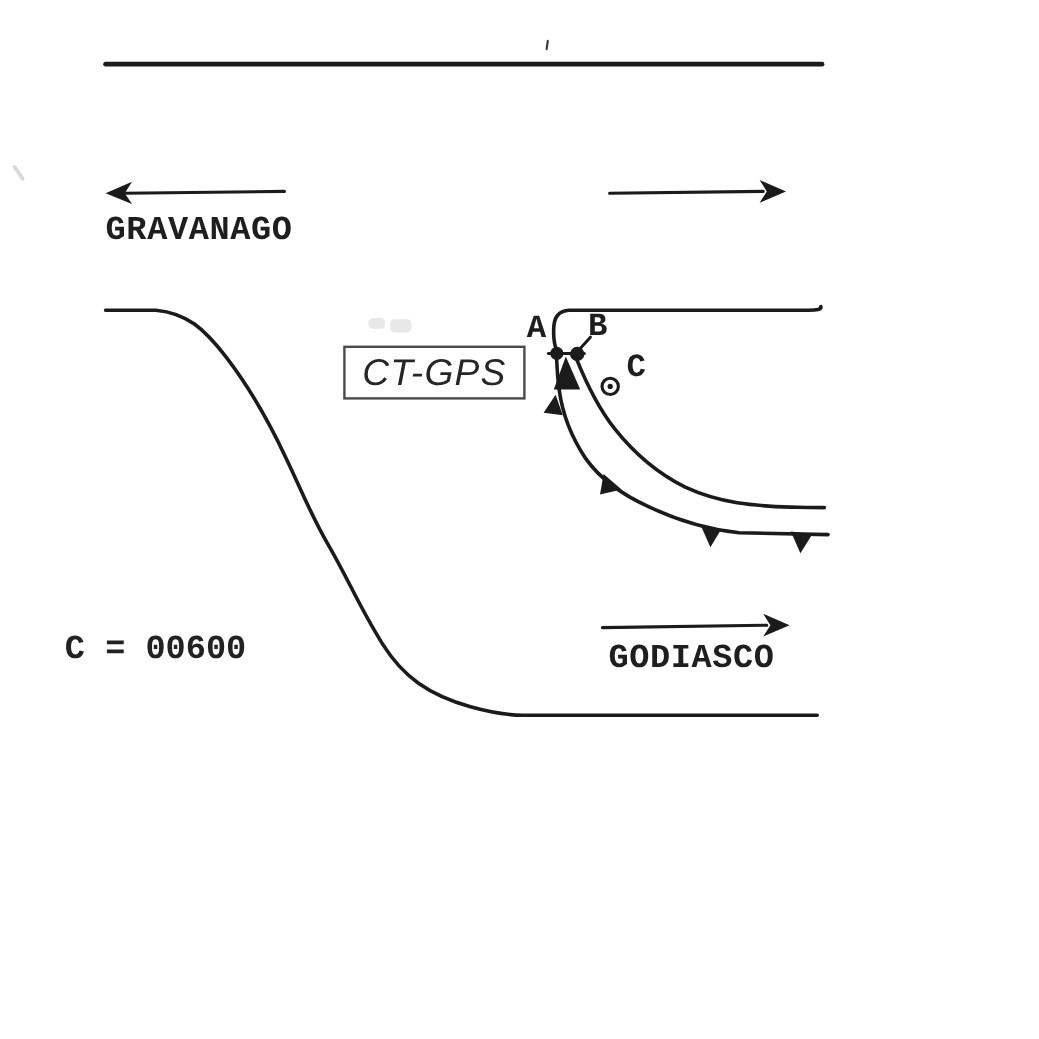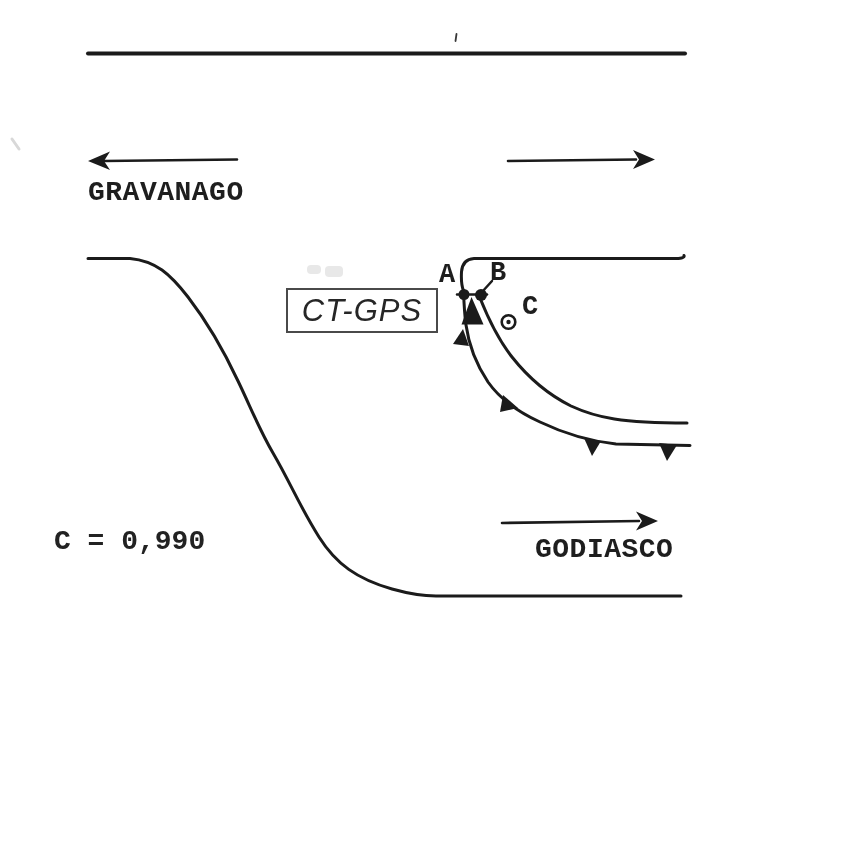--- a/index.html
+++ b/index.html
@@ -97,27 +97,27 @@
     <circle cx="481" cy="295" r="6" fill="#1b1b1b" stroke="none"></circle>
     <polygon points="471.5,297 461.5,324.5 483.5,324.5" fill="#1b1b1b" stroke="none"></polygon>
     <circle cx="508.5" cy="322" r="6.8" fill="#ffffff" stroke-width="2.6"></circle>
     <circle cx="508.5" cy="322" r="2.2" fill="#1b1b1b" stroke="none"></circle>
   </svg>
 
   <div class="smudge" style="left:307px;top:265px;width:14px;height:9px;"></div>
   <div class="smudge" style="left:325px;top:266px;width:18px;height:11px;"></div>
 
   <div class="lbl place" style="left:88px;top:178px;">GRAVANAGO</div>
-  <div class="lbl place" style="left:507px;top:535px;margin-left:28px;">GODIASCO</div>
+  <div class="lbl place" style="left:507px;top:535px;">GODIASCO</div>
 
   <div class="ctgps">
     <span>CT-GPS</span>
   </div>
 
   <div class="pt-lbl" style="left:439px;top:261px;">A</div>
   <div class="pt-lbl" style="left:490px;top:259px;">B</div>
   <div class="pt-lbl" style="left:522px;top:293px;">C</div>
 
   <div class="values">
-    <div>C = 0,990</div>
+    <div>C = 00600</div>
   </div>
 
 </div>
 
 </body></html>

